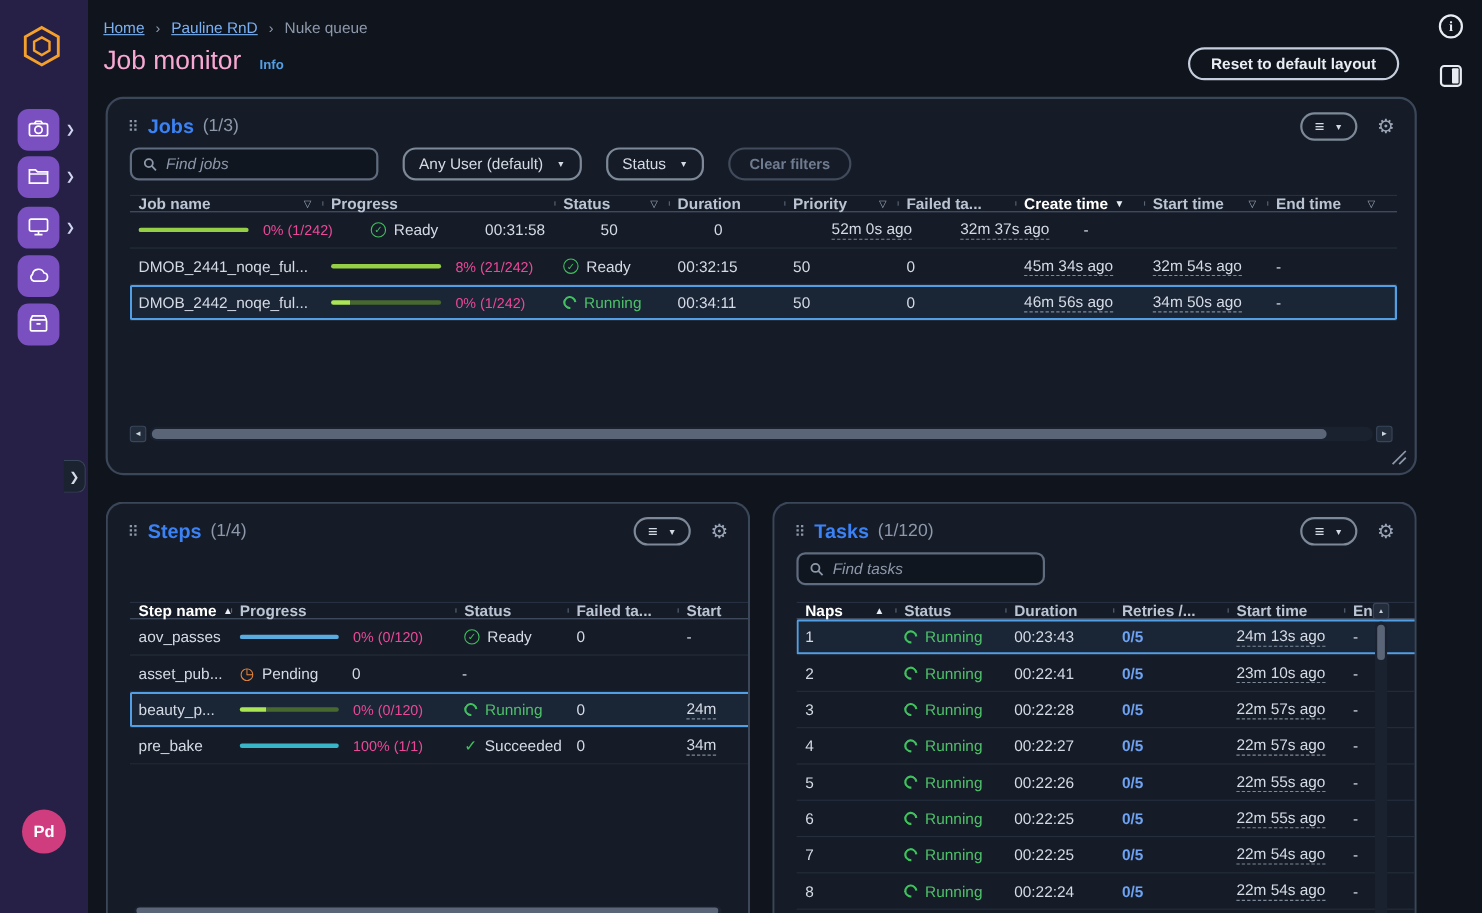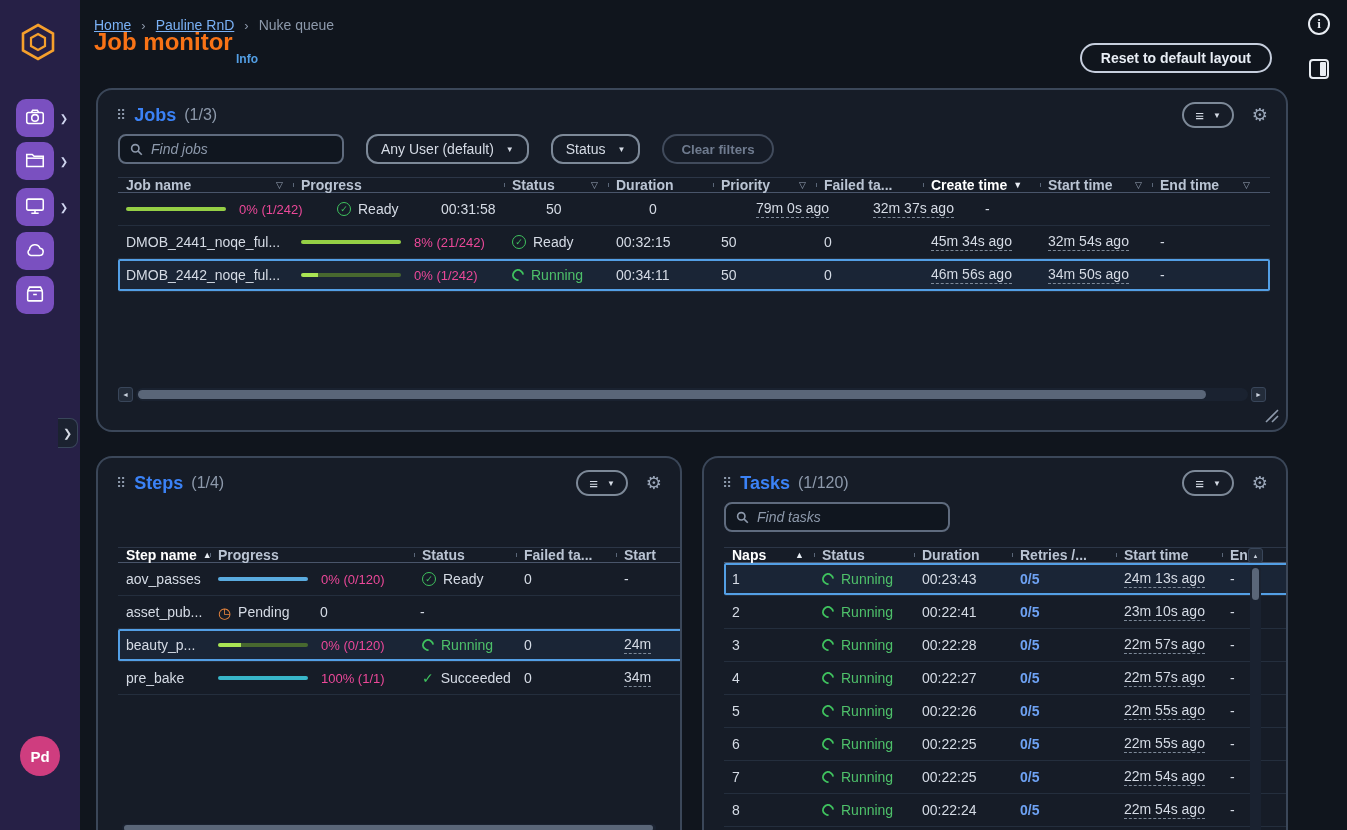--- a/index.html
+++ b/index.html
@@ -29,21 +29,21 @@
   .info-circle { width:22px; height:22px; border:2px solid #e9edf3; border-radius:50%; color:#e9edf3;
                  font-weight:700; font-size:13px; font-family:"Liberation Serif","DejaVu Serif",serif;
                  display:flex; align-items:center; justify-content:center; }
   .panel-glyph { width:20px; height:20px; border:2px solid #e9edf3; border-radius:4px; position:relative; }
   .panel-glyph::after { content:""; position:absolute; right:1px; top:1px; bottom:1px; width:6px; background:#e9edf3; border-radius:1px;}
   
   .crumbs { position:absolute; left:94px; top:17px; display:flex; align-items:center; gap:10px; font-size:14px; }
   .crumb-link { color:#7ab1f5; text-decoration:underline; cursor:pointer; }
   .crumb-sep { color:#8d99ab; font-size:13px; }
   .crumb-current { color:#8d99ab; }
-  .page-title { position:absolute; left:94px; top:28px; font-size:24px; font-weight:700; color:#f97316; }
+  .page-title { position:absolute; left:94px; top:42px; font-size:24px; font-weight:400; color:#f9a8d4; }
   .info-link { position:absolute; left:236px; top:52px; font-size:12px; font-weight:700; color:#539fe5; cursor:pointer; }
   .reset-btn { position:absolute; right:75px; top:43px; height:30px; padding:0 19px; border:2px solid #c6cedd;
                border-radius:20px; color:#e8edf4; font-weight:700; font-size:14px; background:transparent;
                display:flex; align-items:center; cursor:pointer; }
   
   .panel { position:absolute; background:#161c27; border:2px solid #3b4759; border-radius:16px; }
   .panel-head { position:absolute; left:18px; right:18px; top:10px; height:30px; display:flex; align-items:center; gap:8px; }
   .drag { color:#8d99ab; font-size:14px; cursor:grab; }
   .p-title { font-size:18px; font-weight:700; color:#3b82f6; }
   .p-count { font-size:16px; color:#8d99ab; }
@@ -271,21 +271,21 @@
       <div class="td jc3">
           <span class="stat">
             <span class="ring">✓</span>
             <span>Ready</span>
           </span>
         </div>
       <div class="td jc4">00:31:58</div>
       <div class="td jc5">50</div>
       <div class="td jc6">0</div>
       <div class="td jc7">
-          <span class="tt">79m 0s ago</span>
+          <span class="tt">52m 0s ago</span>
         </div>
       <div class="td jc8">
           <span class="tt">32m 37s ago</span>
         </div>
       <div class="td jc9">-</div>
     </div>
 
     <div class="tr">
       <div class="td jc1">DMOB_2441_noqe_ful...</div>
       <div class="td jc2">

